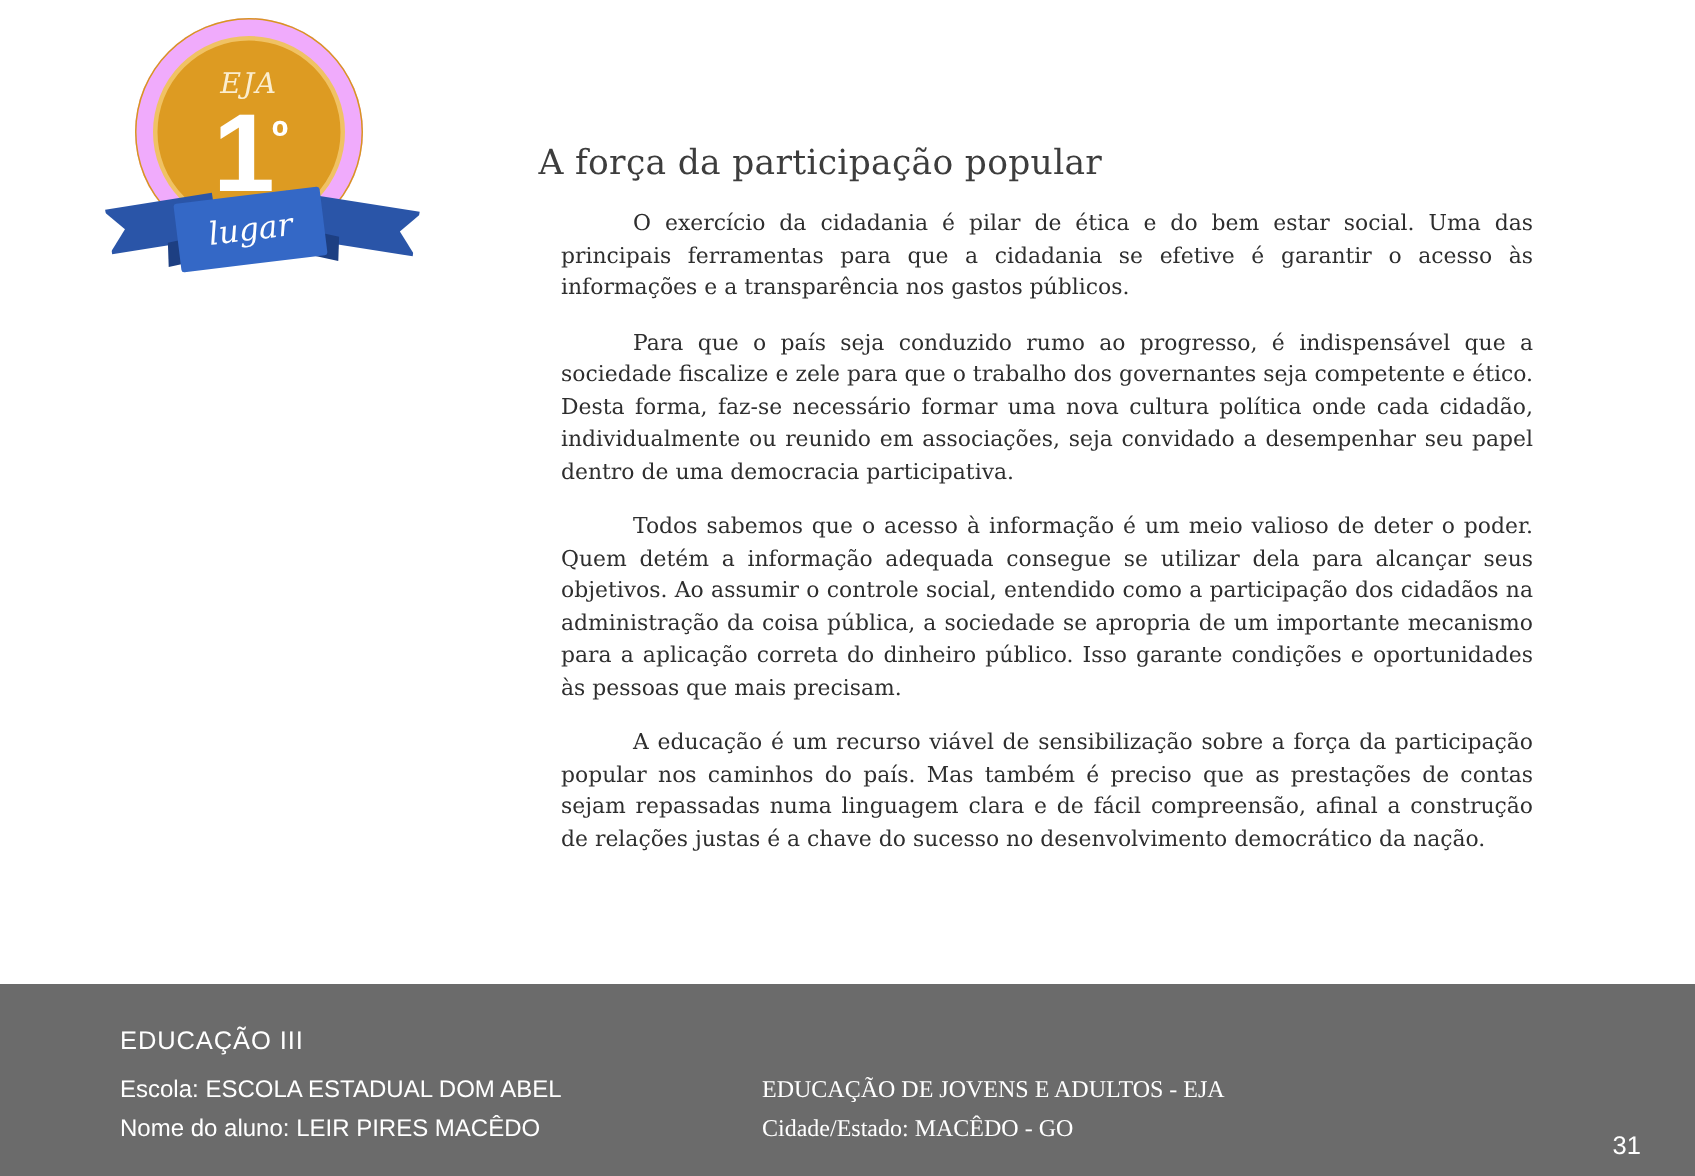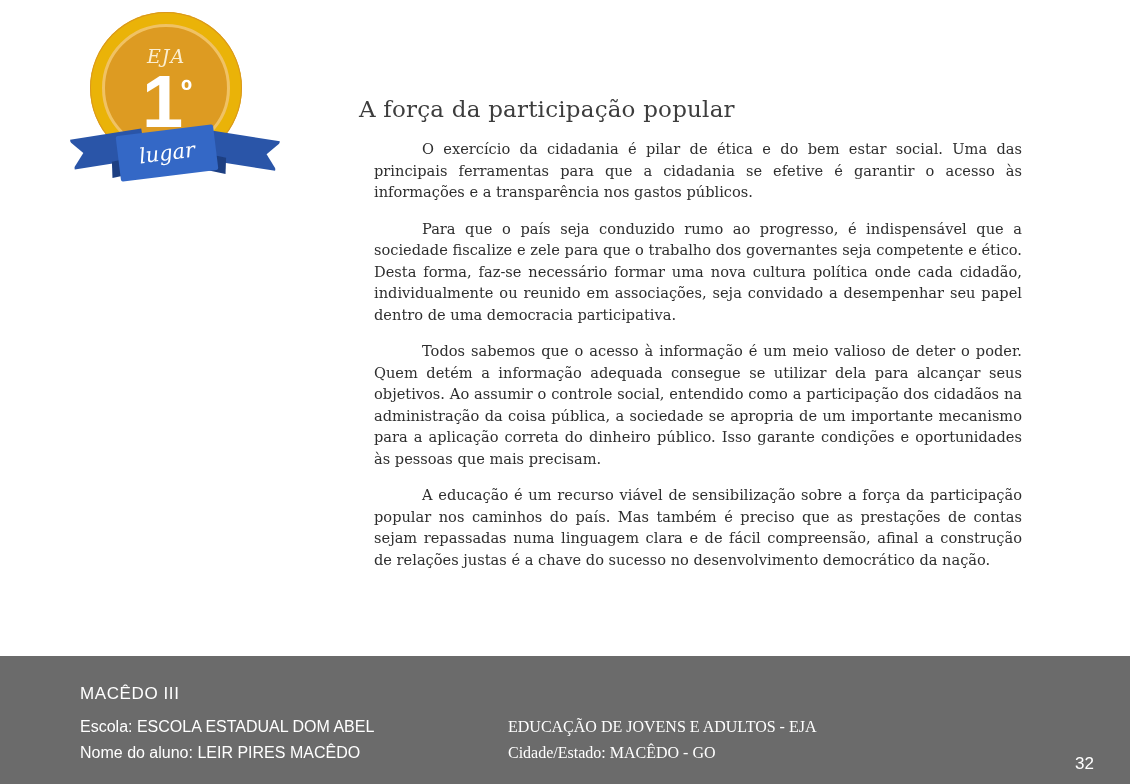--- a/index.html
+++ b/index.html
@@ -30,21 +30,21 @@
     width: 250px;
     height: 195px;
   }
   .badge-outer {
     position: absolute;
     left: 50px;
     top: 6px;
     width: 152px;
     height: 152px;
     border-radius: 50%;
-    background: #eab308;
+    background: #f0abfc;
     box-shadow: 0 0 0 1px #d9961f inset;
   }
   .badge-inner {
     position: absolute;
     left: 12px;
     top: 12px;
     right: 12px;
     bottom: 12px;
     border-radius: 50%;
     background: #dd9b22;
@@ -254,21 +254,21 @@
     <h1 class="article-title">A força da participação popular</h1>
     <div class="article-body">
       <p>O exercício da cidadania é pilar de ética e do bem estar social. Uma das principais ferramentas para que a cidadania se efetive é garantir o acesso às informações e a transparência nos gastos públicos.</p>
       <p>Para que o país seja conduzido rumo ao progresso, é indispensável que a sociedade fiscalize e zele para que o trabalho dos governantes seja competente e ético. Desta forma, faz-se necessário formar uma nova cultura política onde cada cidadão, individualmente ou reunido em associações, seja convidado a desempenhar seu papel dentro de uma democracia participativa.</p>
       <p>Todos sabemos que o acesso à informação é um meio valioso de deter o poder. Quem detém a informação adequada consegue se utilizar dela para alcançar seus objetivos. Ao assumir o controle social, entendido como a participação dos cidadãos na administração da coisa pública, a sociedade se apropria de um importante mecanismo para a aplicação correta do dinheiro público. Isso garante condições e oportunidades às pessoas que mais precisam.</p>
       <p>A educação é um recurso viável de sensibilização sobre a força da participação popular nos caminhos do país. Mas também é preciso que as prestações de contas sejam repassadas numa linguagem clara e de fácil compreensão, afinal a construção de relações justas é a chave do sucesso no desenvolvimento democrático da nação.</p>
     </div>
   </div>
 
   <div class="footer">
-    <div class="footer-title">MACÊDO III</div>
+    <div class="footer-title">EDUCAÇÃO III</div>
 
     <div class="footer-col-left">
       <div class="footer-row">
         <span class="lbl">Escola:</span>
         <span class="val">ESCOLA ESTADUAL DOM ABEL</span>
       </div>
       <div class="footer-row">
         <span class="lbl">Nome do aluno:</span>
         <span class="val">LEIR PIRES MACÊDO</span>
       </div>
@@ -277,16 +277,16 @@
     <div class="footer-col-right">
       <div class="footer-row">
         <span class="val">EDUCAÇÃO DE JOVENS E ADULTOS - EJA</span>
       </div>
       <div class="footer-row">
         <span class="lbl">Cidade/Estado:</span>
         <span class="val">MACÊDO - GO</span>
       </div>
     </div>
 
-    <div class="page-number">32</div>
+    <div class="page-number">31</div>
   </div>
 
 </div>
 
 </body></html>

